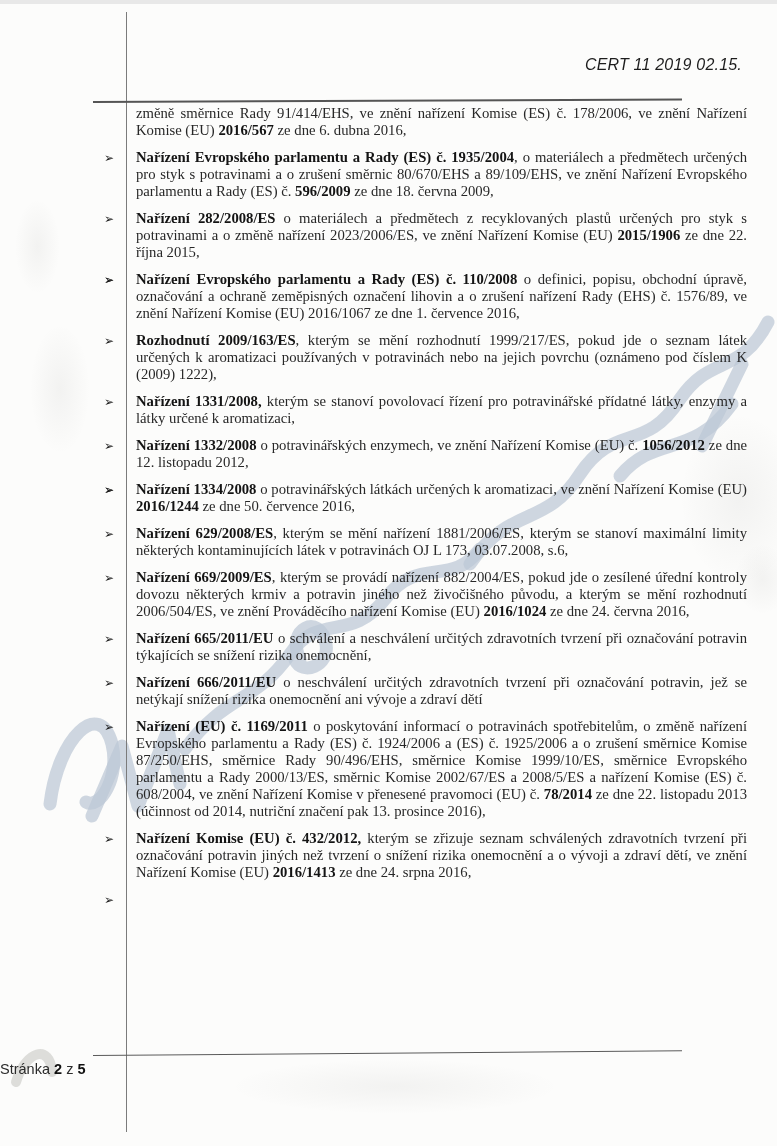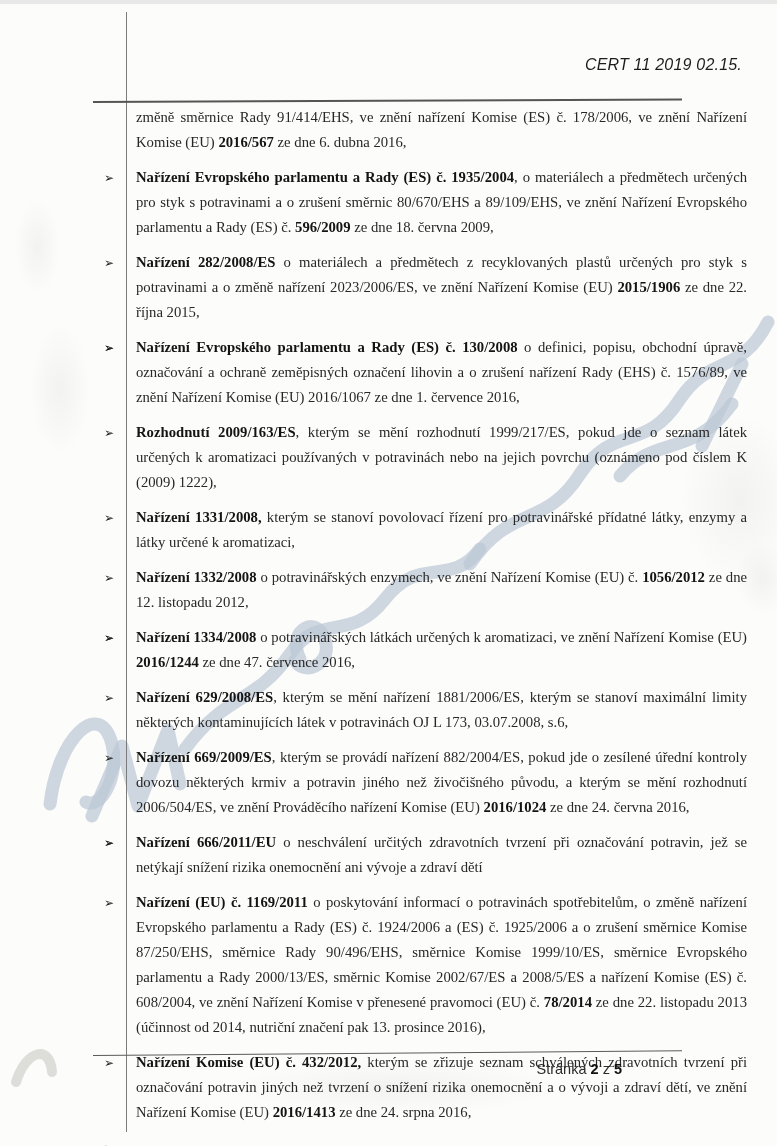--- a/index.html
+++ b/index.html
@@ -24,32 +24,32 @@
   
   .header-ref{
     position:absolute;top:52px;right:35px;
     font-family:"Liberation Sans",sans-serif;font-style:italic;
     font-size:16px;color:#1d1d1d;letter-spacing:.2px;
   }
   
   .content{position:absolute;left:0;top:101px;width:777px;}
   .para{
     margin:0 0 10px 0;padding-left:136px;padding-right:30px;
-    font-size:14.7px;line-height:25px;text-align:justify;
+    font-size:14.7px;line-height:17px;text-align:justify;
     color:#272727;
   }
   .para b{color:#141414;}
   .item{position:relative;}
   .bullet{
     position:absolute;left:104px;top:1px;font-size:12px;color:#1a1a1a;
     font-family:"DejaVu Sans",sans-serif;
   }
   
   .footer{
-    position:absolute;top:1057px;left:0;width:622px;text-align:right;
+    position:absolute;top:1057px;left:0;width:622px;text-align:left;
     font-family:"Liberation Sans",sans-serif;font-size:14.5px;color:#2b2b2b;
   }
   .footer b{color:#111;}
 </style>
 </head>
 <body>
 
 <div class="page">
 
   <div class="smudge" style="left:680px;top:410px;width:120px;height:170px;"></div>
@@ -84,53 +84,53 @@
 
     <div class="para item">
       <span class="bullet">➢</span><span class="item-text"><b>Nařízení 282/2008/ES</b><span> o materiálech a předmětech z recyklovaných plastů určených pro styk s potravinami a o změně nařízení 2023/2006/ES, ve znění Nařízení Komise (EU) </span><b>2015/1906</b><span> ze dne 22. října 2015,</span></span>
     </div>
 
     <div class="para item">
       <span class="bullet">➢</span>
     </div>
 
     <div class="para item">
-      <span class="bullet">➢</span><span class="item-text"><b>Nařízení Evropského parlamentu a Rady (ES) č. 130/2008</b><span> o definici, popisu, obchodní úpravě, označování a ochraně zeměpisných označení lihovin a o zrušení nařízení Rady (EHS) č. 1576/89, ve znění Nařízení Komise (EU) 2016/1067 ze dne 1. července 2016,</span></span>
+      <span class="bullet">➢</span><span class="item-text"><b>Nařízení Evropského parlamentu a Rady (ES) č. 110/2008</b><span> o definici, popisu, obchodní úpravě, označování a ochraně zeměpisných označení lihovin a o zrušení nařízení Rady (EHS) č. 1576/89, ve znění Nařízení Komise (EU) 2016/1067 ze dne 1. července 2016,</span></span>
     </div>
 
     <div class="para item">
       <span class="bullet">➢</span><span class="item-text"><b>Rozhodnutí 2009/163/ES</b><span>, kterým se mění rozhodnutí 1999/217/ES, pokud jde o seznam látek určených k aromatizaci používaných v potravinách nebo na jejich povrchu (oznámeno pod číslem K (2009) 1222),</span></span>
     </div>
 
     <div class="para item">
       <span class="bullet">➢</span><span class="item-text"><b>Nařízení 1331/2008,</b><span> kterým se stanoví povolovací řízení pro potravinářské přídatné látky, enzymy a látky určené k aromatizaci,</span></span>
     </div>
 
     <div class="para item">
       <span class="bullet">➢</span><span class="item-text"><b>Nařízení 1332/2008</b><span> o potravinářských enzymech, ve znění Nařízení Komise (EU) č. </span><b>1056/2012</b><span> ze dne 12. listopadu 2012,</span></span>
     </div>
 
     <div class="para item">
       <span class="bullet">➢</span>
     </div>
 
     <div class="para item">
-      <span class="bullet">➢</span><span class="item-text"><b>Nařízení 1334/2008</b><span> o potravinářských látkách určených k aromatizaci, ve znění Nařízení Komise (EU) </span><b>2016/1244</b><span> ze dne 47. července 2016,</span></span>
+      <span class="bullet">➢</span><span class="item-text"><b>Nařízení 1334/2008</b><span> o potravinářských látkách určených k aromatizaci, ve znění Nařízení Komise (EU) </span><b>2016/1244</b><span> ze dne 50. července 2016,</span></span>
     </div>
 
     <div class="para item">
       <span class="bullet">➢</span><span class="item-text"><b>Nařízení 629/2008/ES</b><span>, kterým se mění nařízení 1881/2006/ES, kterým se stanoví maximální limity některých kontaminujících látek v potravinách OJ L 173, 03.07.2008, s.6,</span></span>
     </div>
 
     <div class="para item">
       <span class="bullet">➢</span><span class="item-text"><b>Nařízení 669/2009/ES</b><span>, kterým se provádí nařízení 882/2004/ES, pokud jde o zesílené úřední kontroly dovozu některých krmiv a potravin jiného než živočišného původu, a kterým se mění rozhodnutí 2006/504/ES, ve znění Prováděcího nařízení Komise (EU) </span><b>2016/1024</b><span> ze dne 24. června 2016,</span></span>
     </div>
 
     <div class="para item">
-      <span class="bullet">➢</span>
+      <span class="bullet">➢</span><span class="item-text"><b>Nařízení 665/2011/EU</b><span> o schválení a neschválení určitých zdravotních tvrzení při označování potravin týkajících se snížení rizika onemocnění,</span></span>
     </div>
 
     <div class="para item">
       <span class="bullet">➢</span><span class="item-text"><b>Nařízení 666/2011/EU</b><span> o neschválení určitých zdravotních tvrzení při označování potravin, jež se netýkají snížení rizika onemocnění ani vývoje a zdraví dětí</span></span>
     </div>
 
     <div class="para item">
       <span class="bullet">➢</span><span class="item-text"><b>Nařízení (EU) č. 1169/2011</b><span> o poskytování informací o potravinách spotřebitelům, o změně nařízení Evropského parlamentu a Rady (ES) č. 1924/2006 a (ES) č. 1925/2006 a o zrušení směrnice Komise 87/250/EHS, směrnice Rady 90/496/EHS, směrnice Komise 1999/10/ES, směrnice Evropského parlamentu a Rady 2000/13/ES, směrnic Komise 2002/67/ES a 2008/5/ES a nařízení Komise (ES) č. 608/2004, ve znění Nařízení Komise v přenesené pravomoci (EU) č. </span><b>78/2014</b><span> ze dne 22. listopadu 2013 (účinnost od 2014, nutriční značení pak 13. prosince 2016),</span></span>
     </div>
 

